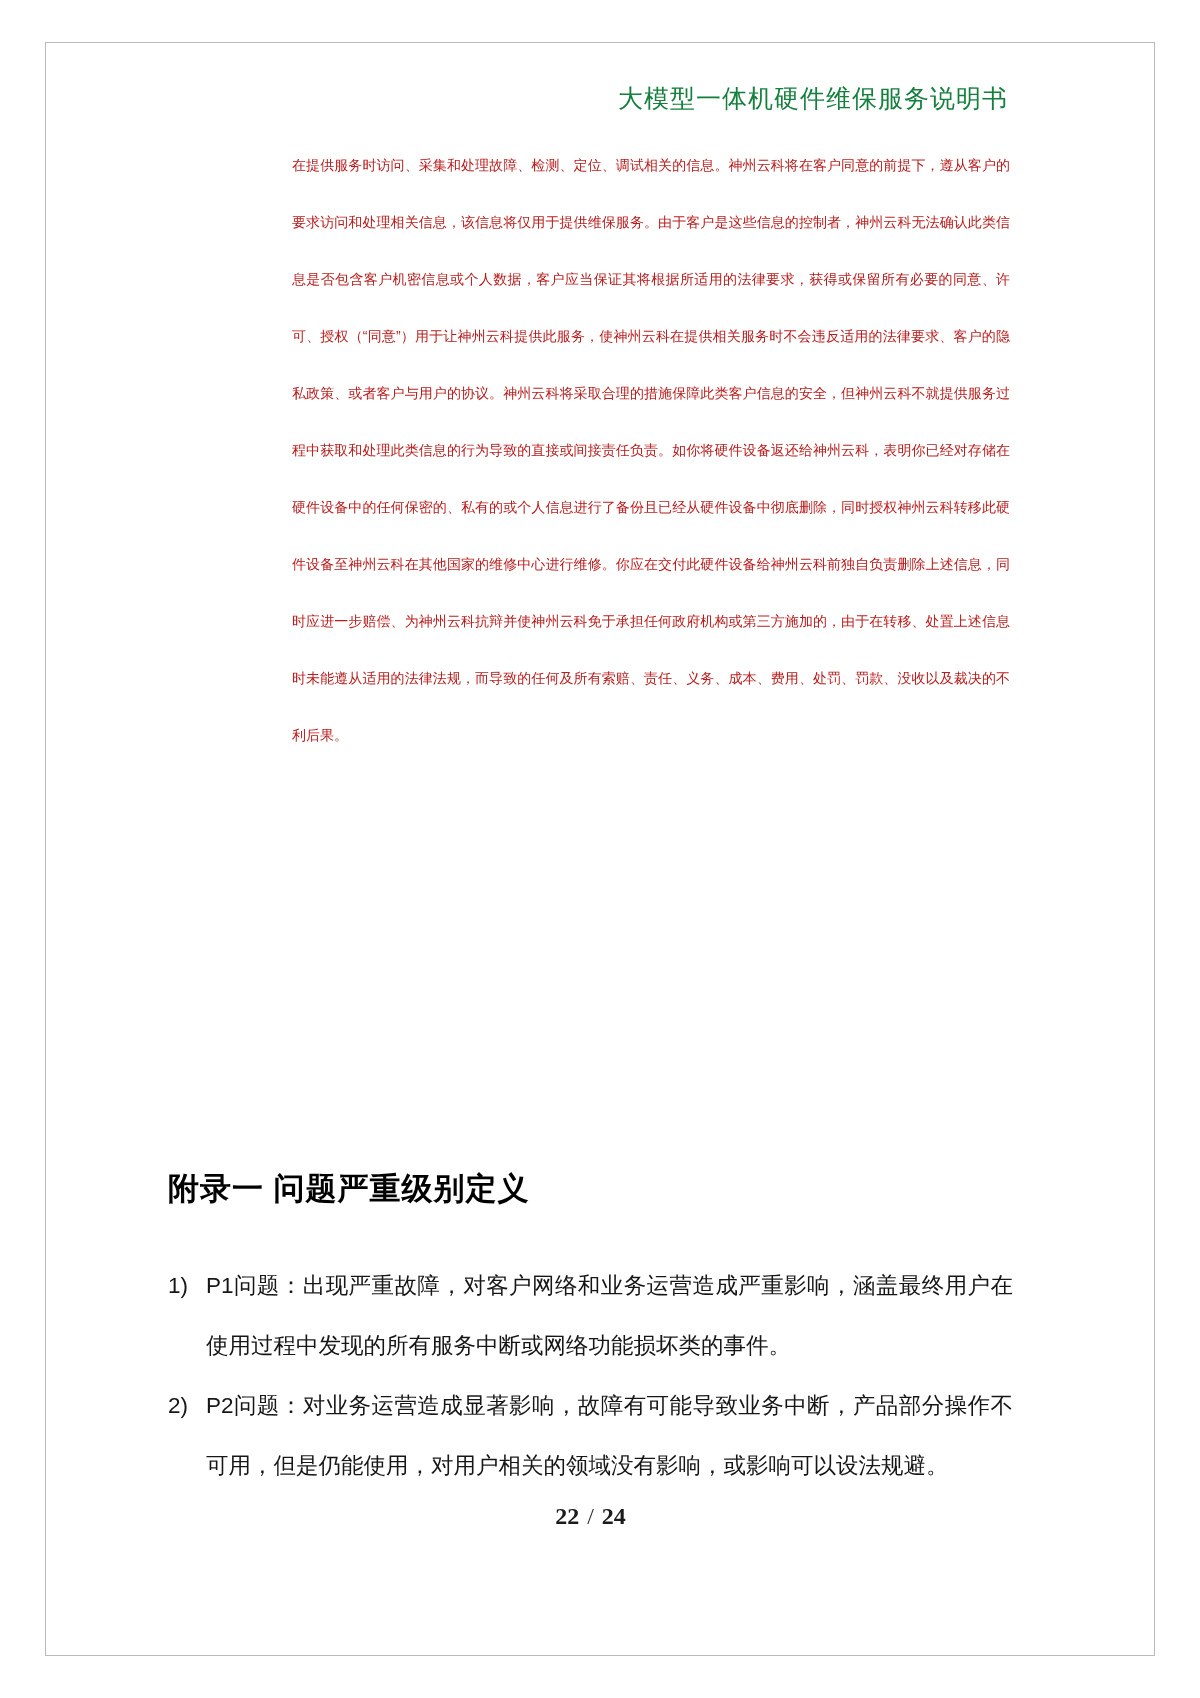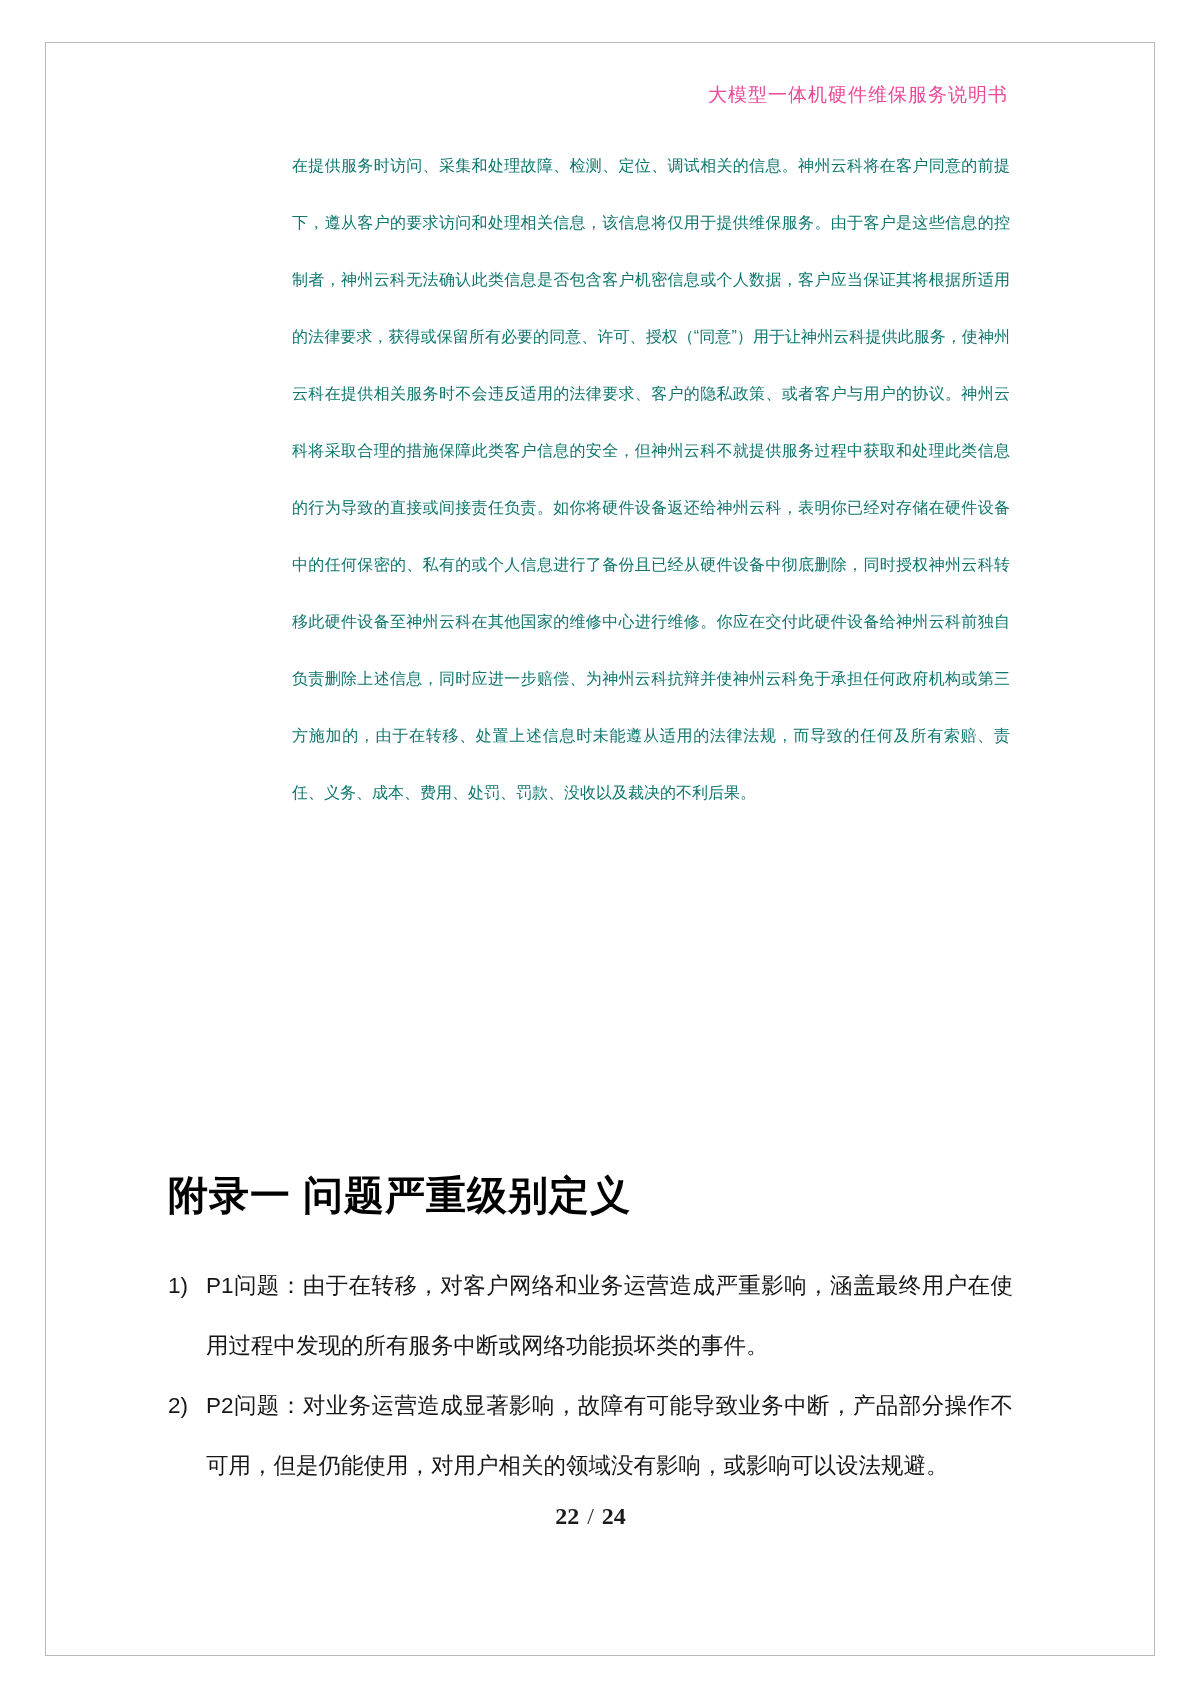--- a/index.html
+++ b/index.html
@@ -19,39 +19,39 @@
     width: 1110px;
     height: 1614px;
     border: 1px solid #b9b9b9;
     background: #ffffff;
   }
   .doc-header {
     position: absolute;
     top: 82px;
     right: 192px;
     font-family: "Liberation Serif", "DejaVu Serif", serif;
-    font-size: 19px;
-    color: #ec4899;
+    font-size: 25px;
+    color: #15803d;
     letter-spacing: 1px;
   }
   .body-paragraph {
     position: absolute;
     left: 292px;
     top: 137px;
     width: 718px;
-    font-size: 16px;
+    font-size: 14px;
     line-height: 57px;
     text-align: justify;
-    color: #0f766e;
+    color: #b91c1c;
   }
   .appendix-heading {
     position: absolute;
     left: 168px;
     top: 1168px;
-    font-size: 40px;
+    font-size: 31px;
     font-weight: 700;
     color: #000000;
     letter-spacing: 1px;
   }
   .severity-list {
     position: absolute;
     left: 168px;
     top: 1256px;
     width: 845px;
   }
@@ -89,21 +89,21 @@
 
 <div class="doc-header">大模型一体机硬件维保服务说明书</div>
 
 <div class="body-paragraph">在提供服务时访问、采集和处理故障、检测、定位、调试相关的信息。神州云科将在客户同意的前提下，遵从客户的要求访问和处理相关信息，该信息将仅用于提供维保服务。由于客户是这些信息的控制者，神州云科无法确认此类信息是否包含客户机密信息或个人数据，客户应当保证其将根据所适用的法律要求，获得或保留所有必要的同意、许可、授权（“同意”）用于让神州云科提供此服务，使神州云科在提供相关服务时不会违反适用的法律要求、客户的隐私政策、或者客户与用户的协议。神州云科将采取合理的措施保障此类客户信息的安全，但神州云科不就提供服务过程中获取和处理此类信息的行为导致的直接或间接责任负责。如你将硬件设备返还给神州云科，表明你已经对存储在硬件设备中的任何保密的、私有的或个人信息进行了备份且已经从硬件设备中彻底删除，同时授权神州云科转移此硬件设备至神州云科在其他国家的维修中心进行维修。你应在交付此硬件设备给神州云科前独自负责删除上述信息，同时应进一步赔偿、为神州云科抗辩并使神州云科免于承担任何政府机构或第三方施加的，由于在转移、处置上述信息时未能遵从适用的法律法规，而导致的任何及所有索赔、责任、义务、成本、费用、处罚、罚款、没收以及裁决的不利后果。</div>
 
 <h1 class="appendix-heading">附录一 问题严重级别定义</h1>
 
 <div class="severity-list">
   <div class="list-item">
     <span class="list-number">1)</span>
-    <span class="list-text">P1问题：由于在转移，对客户网络和业务运营造成严重影响，涵盖最终用户在使用过程中发现的所有服务中断或网络功能损坏类的事件。</span>
+    <span class="list-text">P1问题：出现严重故障，对客户网络和业务运营造成严重影响，涵盖最终用户在使用过程中发现的所有服务中断或网络功能损坏类的事件。</span>
   </div>
   <div class="list-item">
     <span class="list-number">2)</span>
     <span class="list-text">P2问题：对业务运营造成显著影响，故障有可能导致业务中断，产品部分操作不可用，但是仍能使用，对用户相关的领域没有影响，或影响可以设法规避。</span>
   </div>
 </div>
 
 <div class="doc-footer">
   <span class="page-num">22</span><span class="page-sep">/</span><span class="page-num">24</span>
 </div>

